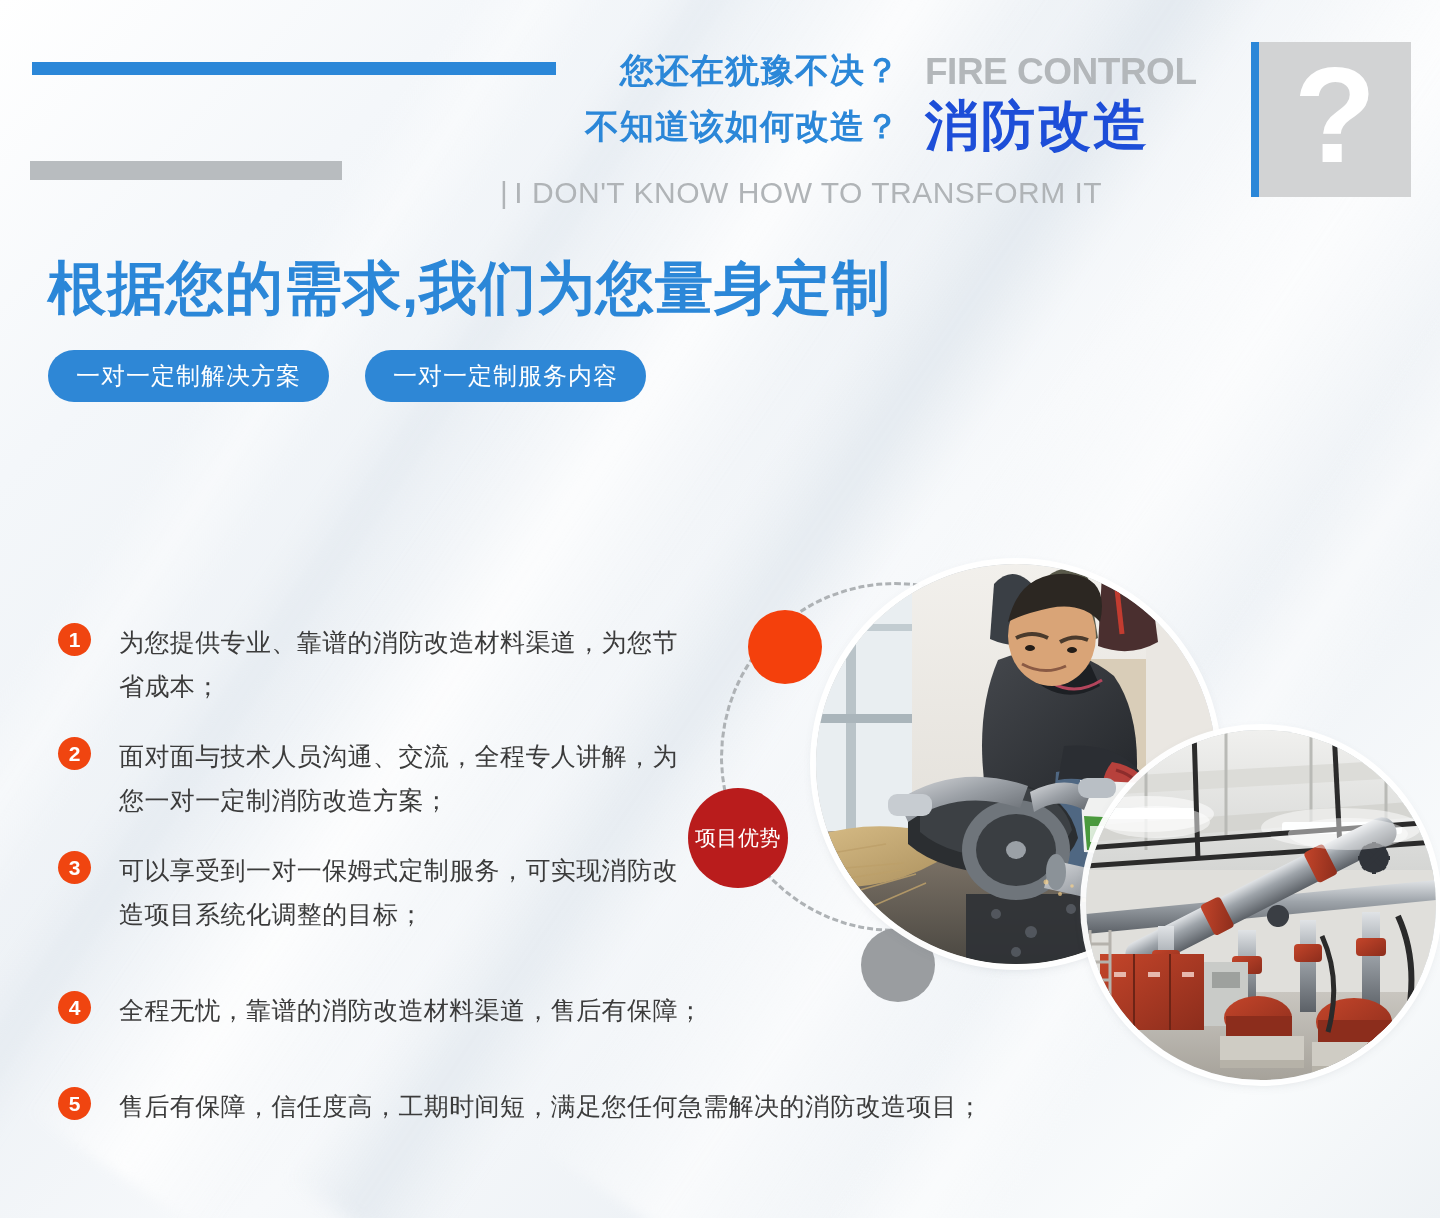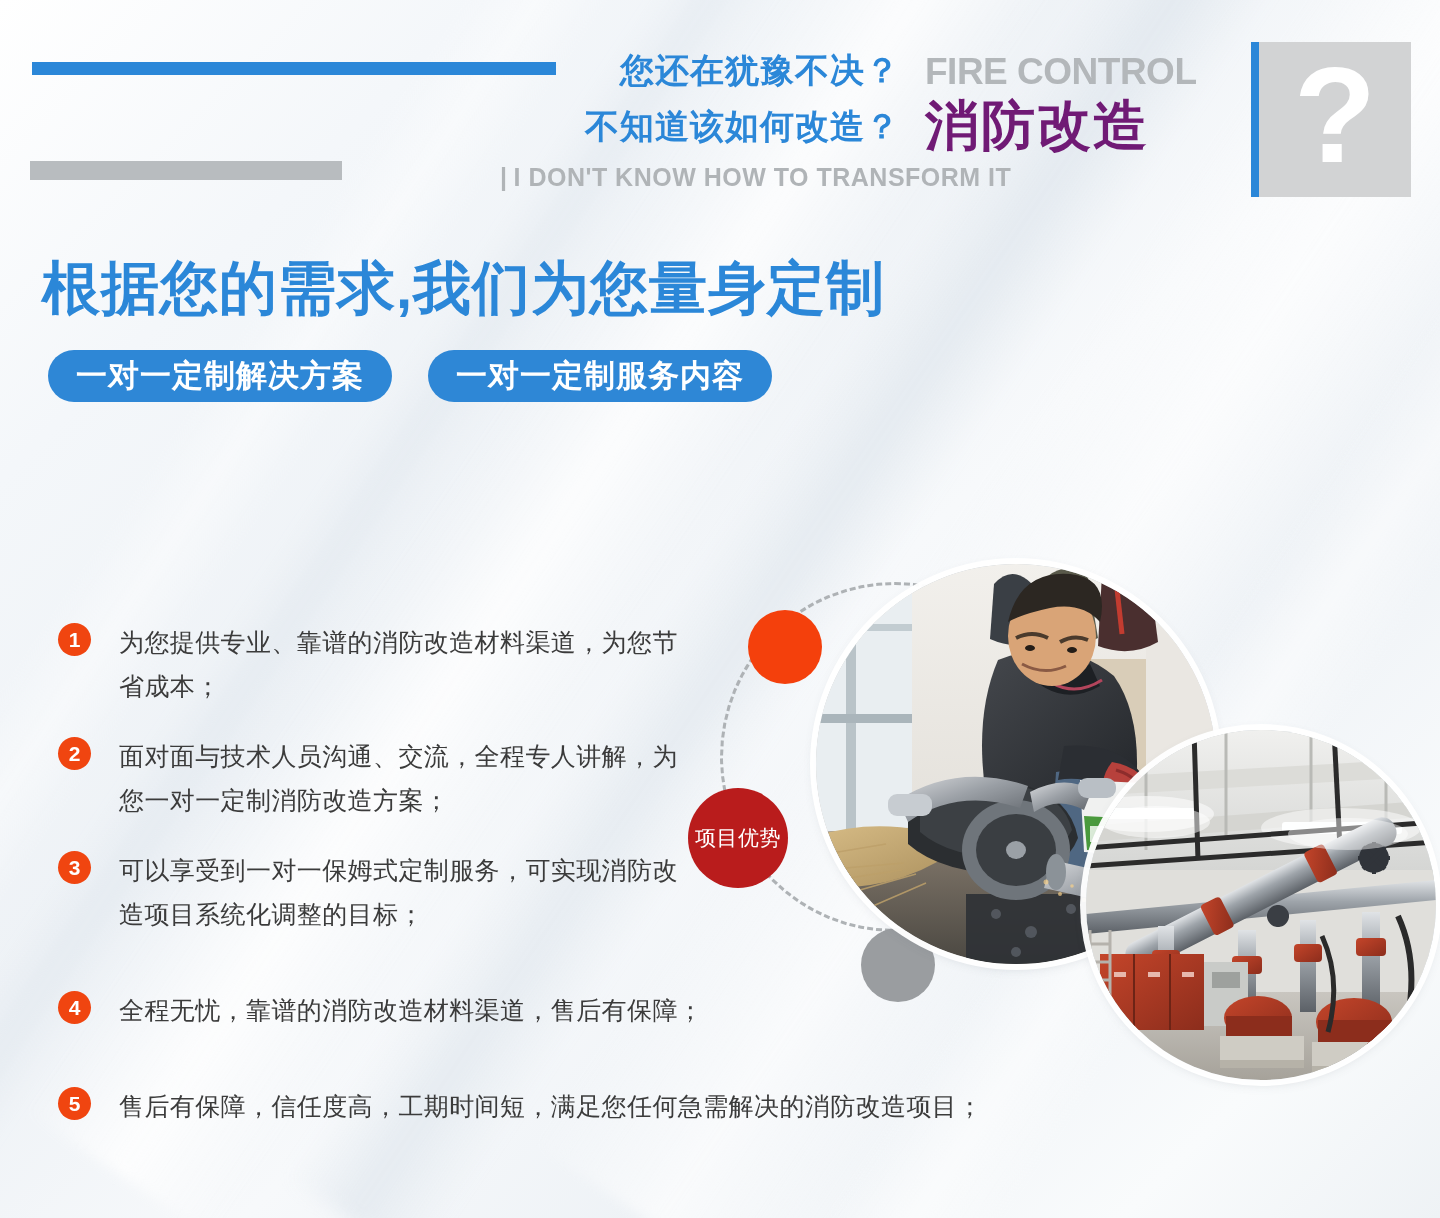--- a/index.html
+++ b/index.html
@@ -59,64 +59,64 @@
     color:#2b87d8;
     font-weight:bold;
     font-size:34px;
     letter-spacing:1px;
     line-height:56px;
     white-space:nowrap;
   }
   .head-line1 { margin-top:4px; }
   .head-en {
     color:#b0b4b7;
-    font-size:25px;
-    font-weight:bold;
+    font-size:30px;
+    font-weight:normal;
     letter-spacing:.5px;
     line-height:34px;
     white-space:nowrap;
-    margin-top:6px;
+    margin-top:22px;
   }
   .head-en .bar { color:#b0b4b7; margin-right:6px; }
 
   .brand-block { position:absolute; left:925px; top:50px; width:310px; }
   .brand-en {
     color:#b3b7ba; font-size:37px; font-weight:bold;
     letter-spacing:-.5px; line-height:44px; white-space:nowrap;
   }
   .brand-cn {
-    color:#701a75; font-size:54px; font-weight:bold;
+    color:#1d4ed8; font-size:54px; font-weight:bold;
     letter-spacing:2px; line-height:62px; white-space:nowrap;
   }
 
   .qmark-box {
     position:absolute; left:1251px; top:42px; width:160px; height:155px;
     background:#d2d3d4;
     border-left:8px solid #2b87d8;
     display:flex; align-items:center; justify-content:center;
   }
   .qmark {
     color:#ffffff; font-size:135px; font-weight:bold; line-height:1;
     margin-top:-8px;
   }
 
   
   .main-title {
-    position:absolute; left:42px; top:252px;
+    position:absolute; left:48px; top:252px;
     color:#2b87d8; font-size:58px; font-weight:bold;
     letter-spacing:1px; line-height:72px; white-space:nowrap;
   }
   .pill-row { position:absolute; left:48px; top:350px; display:flex; gap:36px; }
   .pill {
     height:52px;
     background:#2e87d6;
     border-radius:26px;
     color:#ffffff;
-    font-size:31px;
-    font-weight:bold;
+    font-size:24px;
+    font-weight:normal;
     letter-spacing:1px;
     display:flex; align-items:center; justify-content:center;
     padding:8px 28px;
     white-space:nowrap;
   }
 
   
   .feature-list { position:absolute; left:58px; top:620px; width:640px; }
   .feature-item { display:flex; align-items:flex-start; margin-bottom:26px; }
   .feature-item.gap-lg { margin-bottom:52px; }

